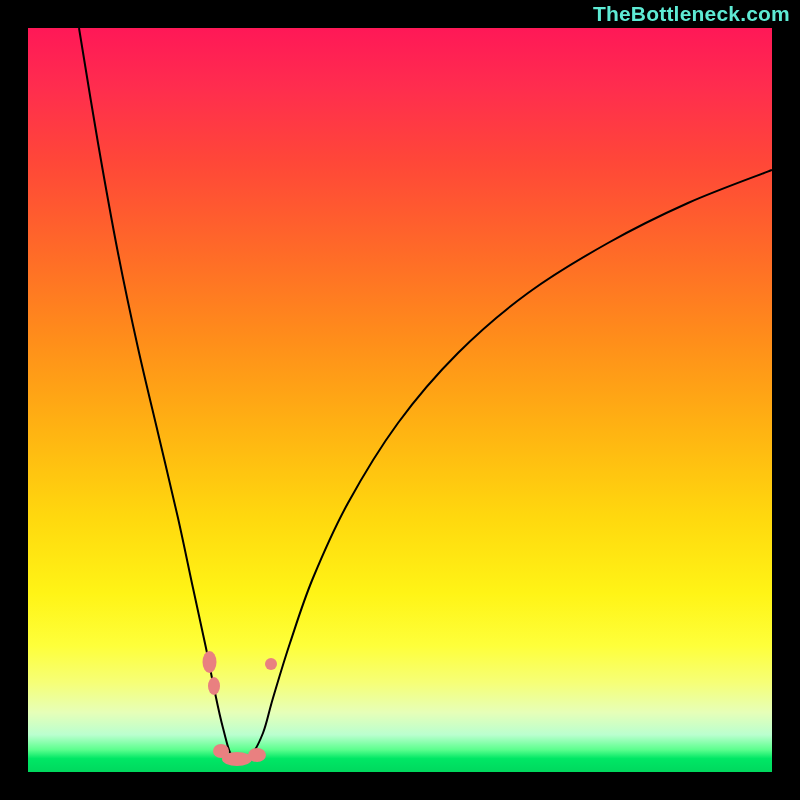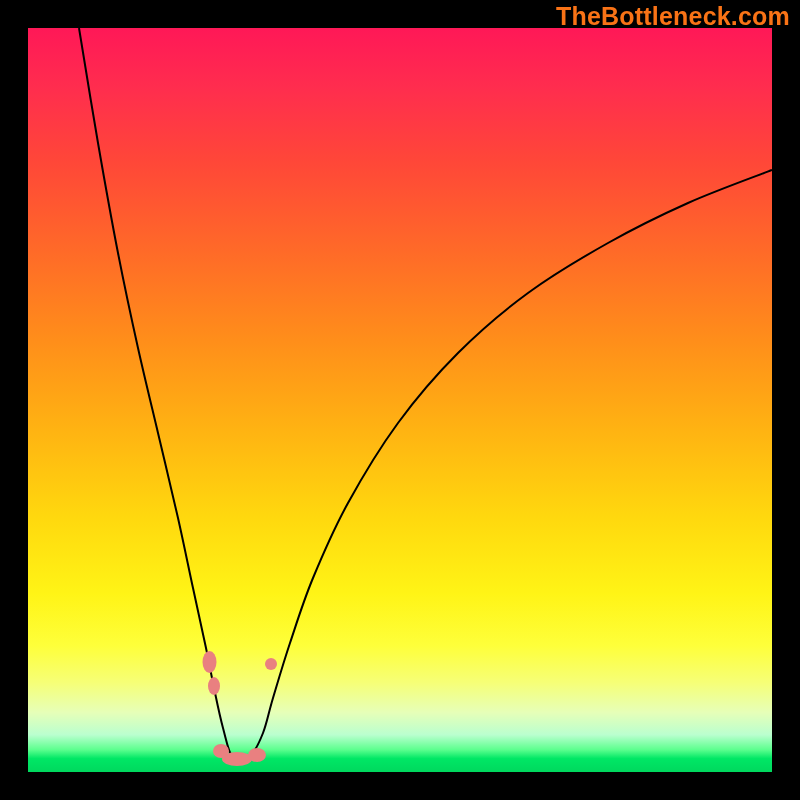--- a/index.html
+++ b/index.html
@@ -57,23 +57,23 @@
     position: absolute;
     left: 0;
     top: 0;
     width: 100%;
     height: 100%;
   }
   .watermark {
     position: absolute;
     top: 2px;
     right: 10px;
-    font-size: 25px;
+    font-size: 21px;
     font-weight: 600;
-    color: #f97316;
+    color: #5eead4;
     letter-spacing: 0.2px;
   }
 </style>
 </head>
 <body>
 
 <div class="frame">
   <div class="plot">
     <div class="gradient"></div>
     <svg class="curve" viewBox="0 0 744 744" preserveAspectRatio="none">

